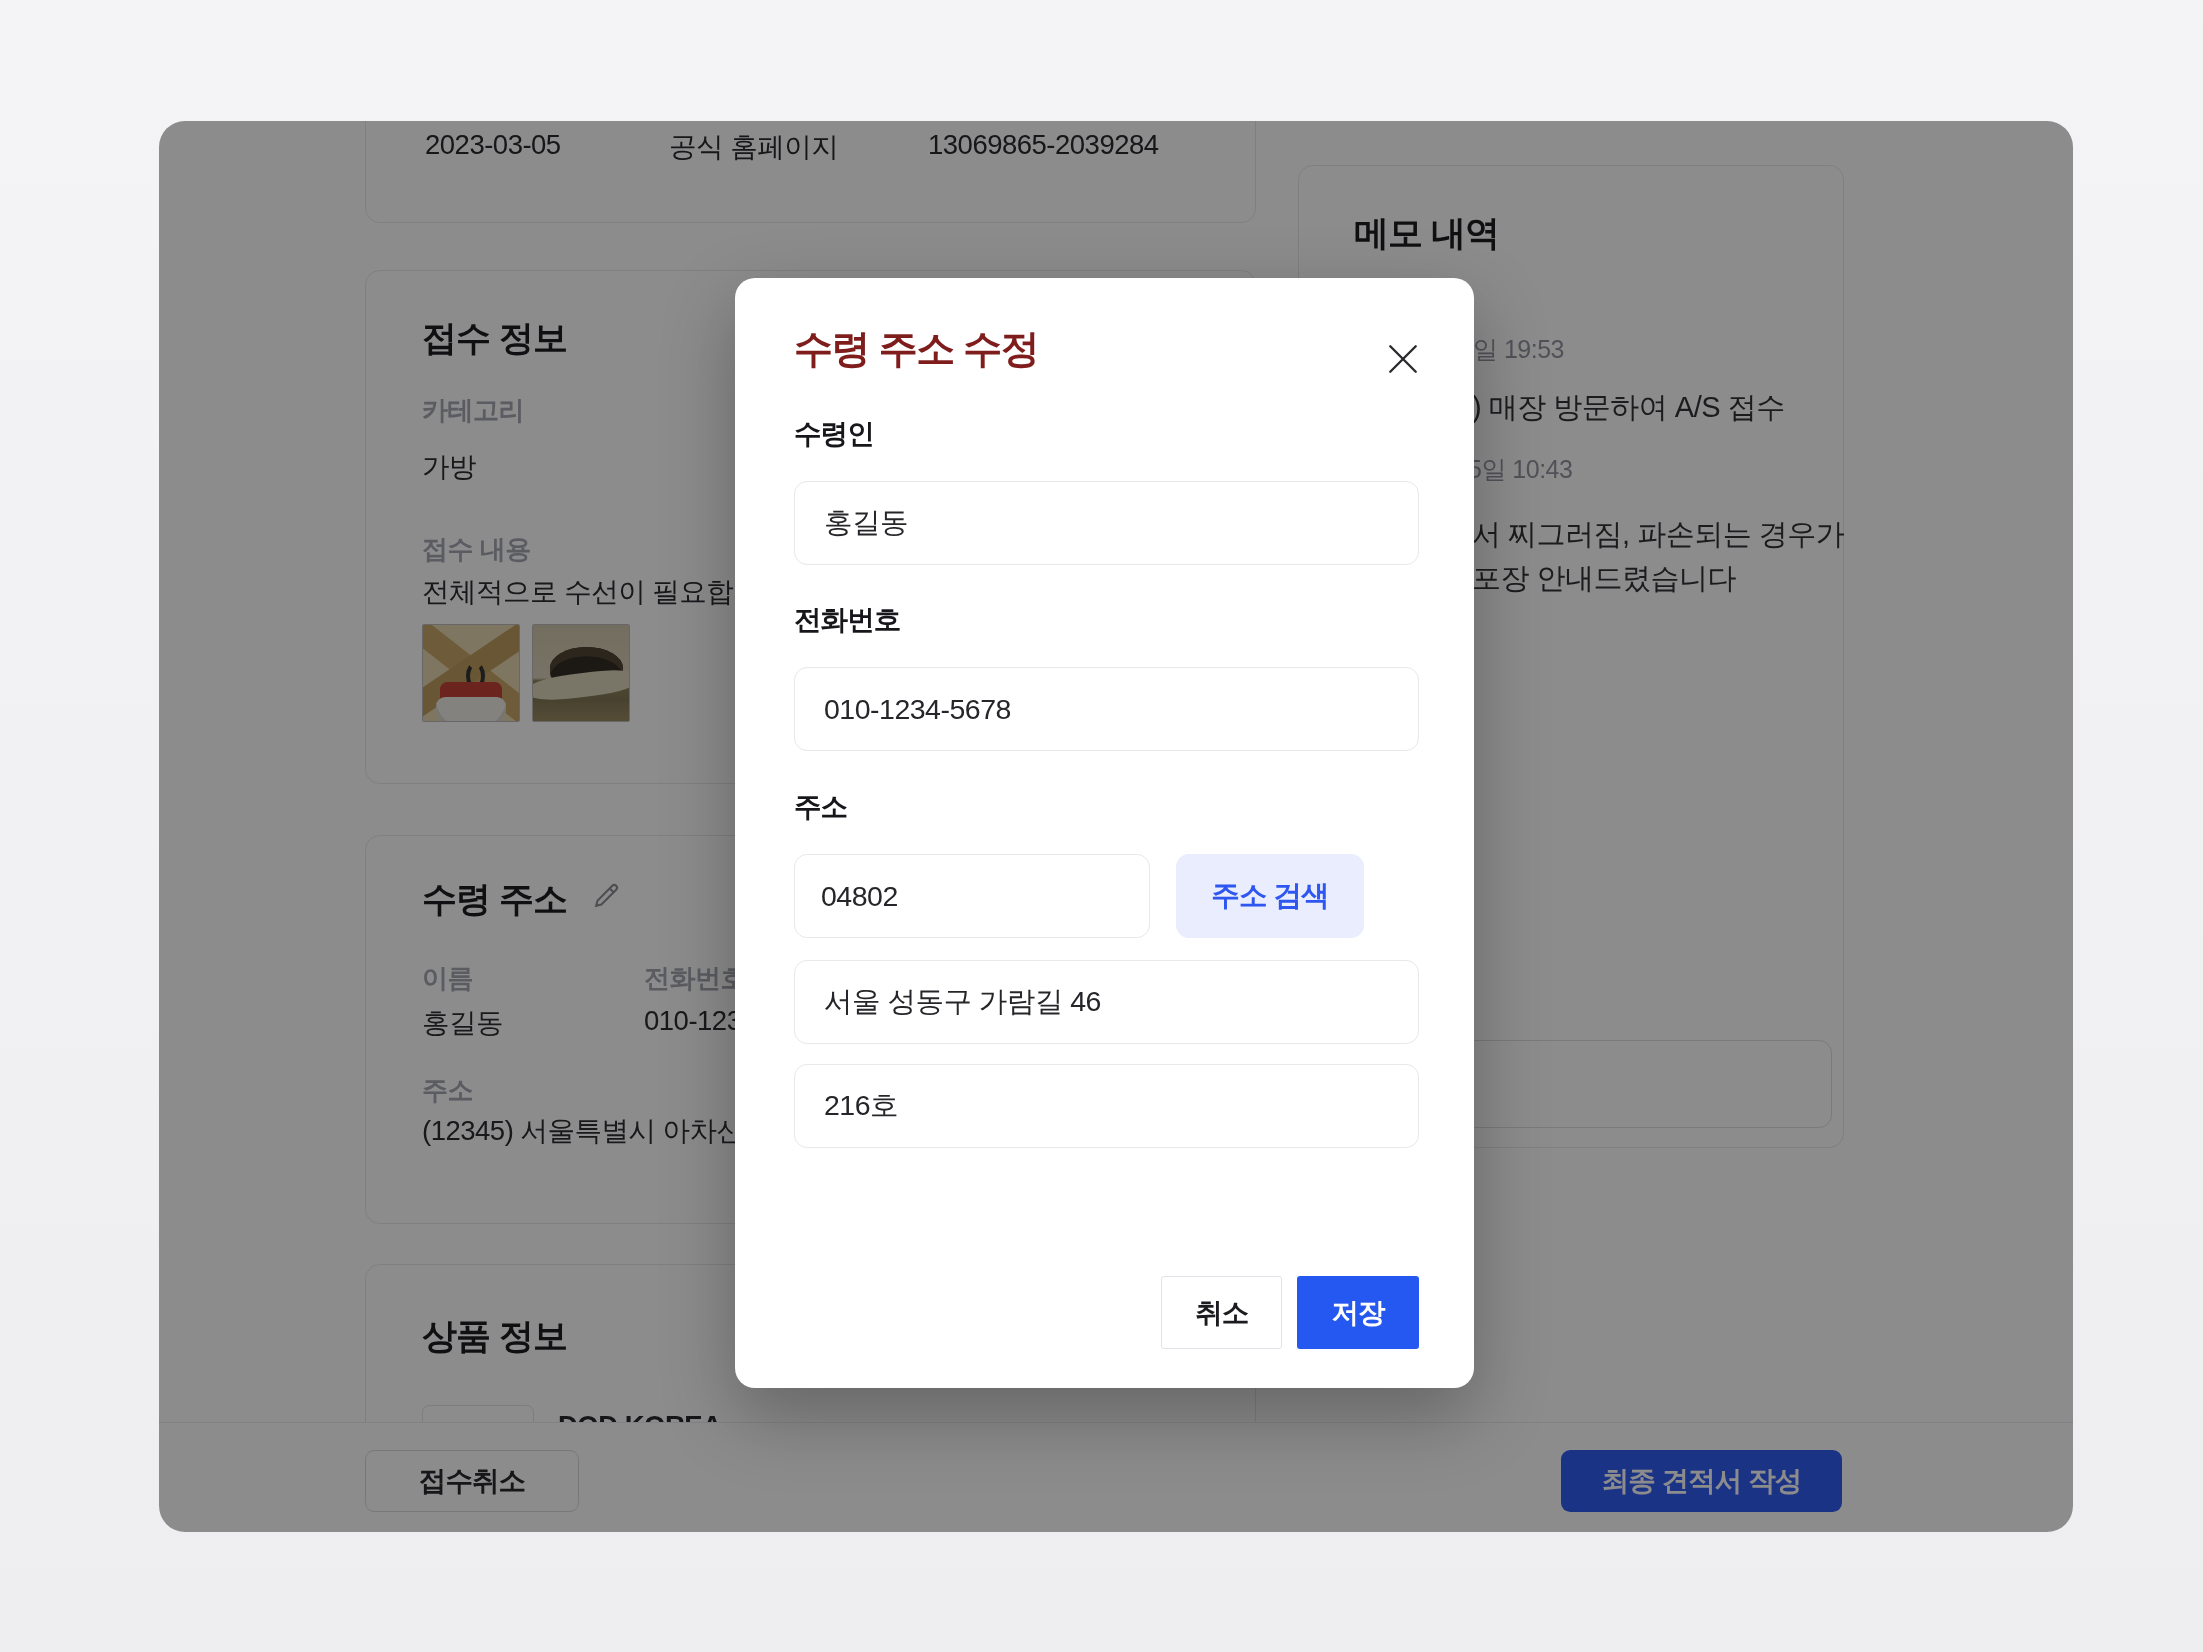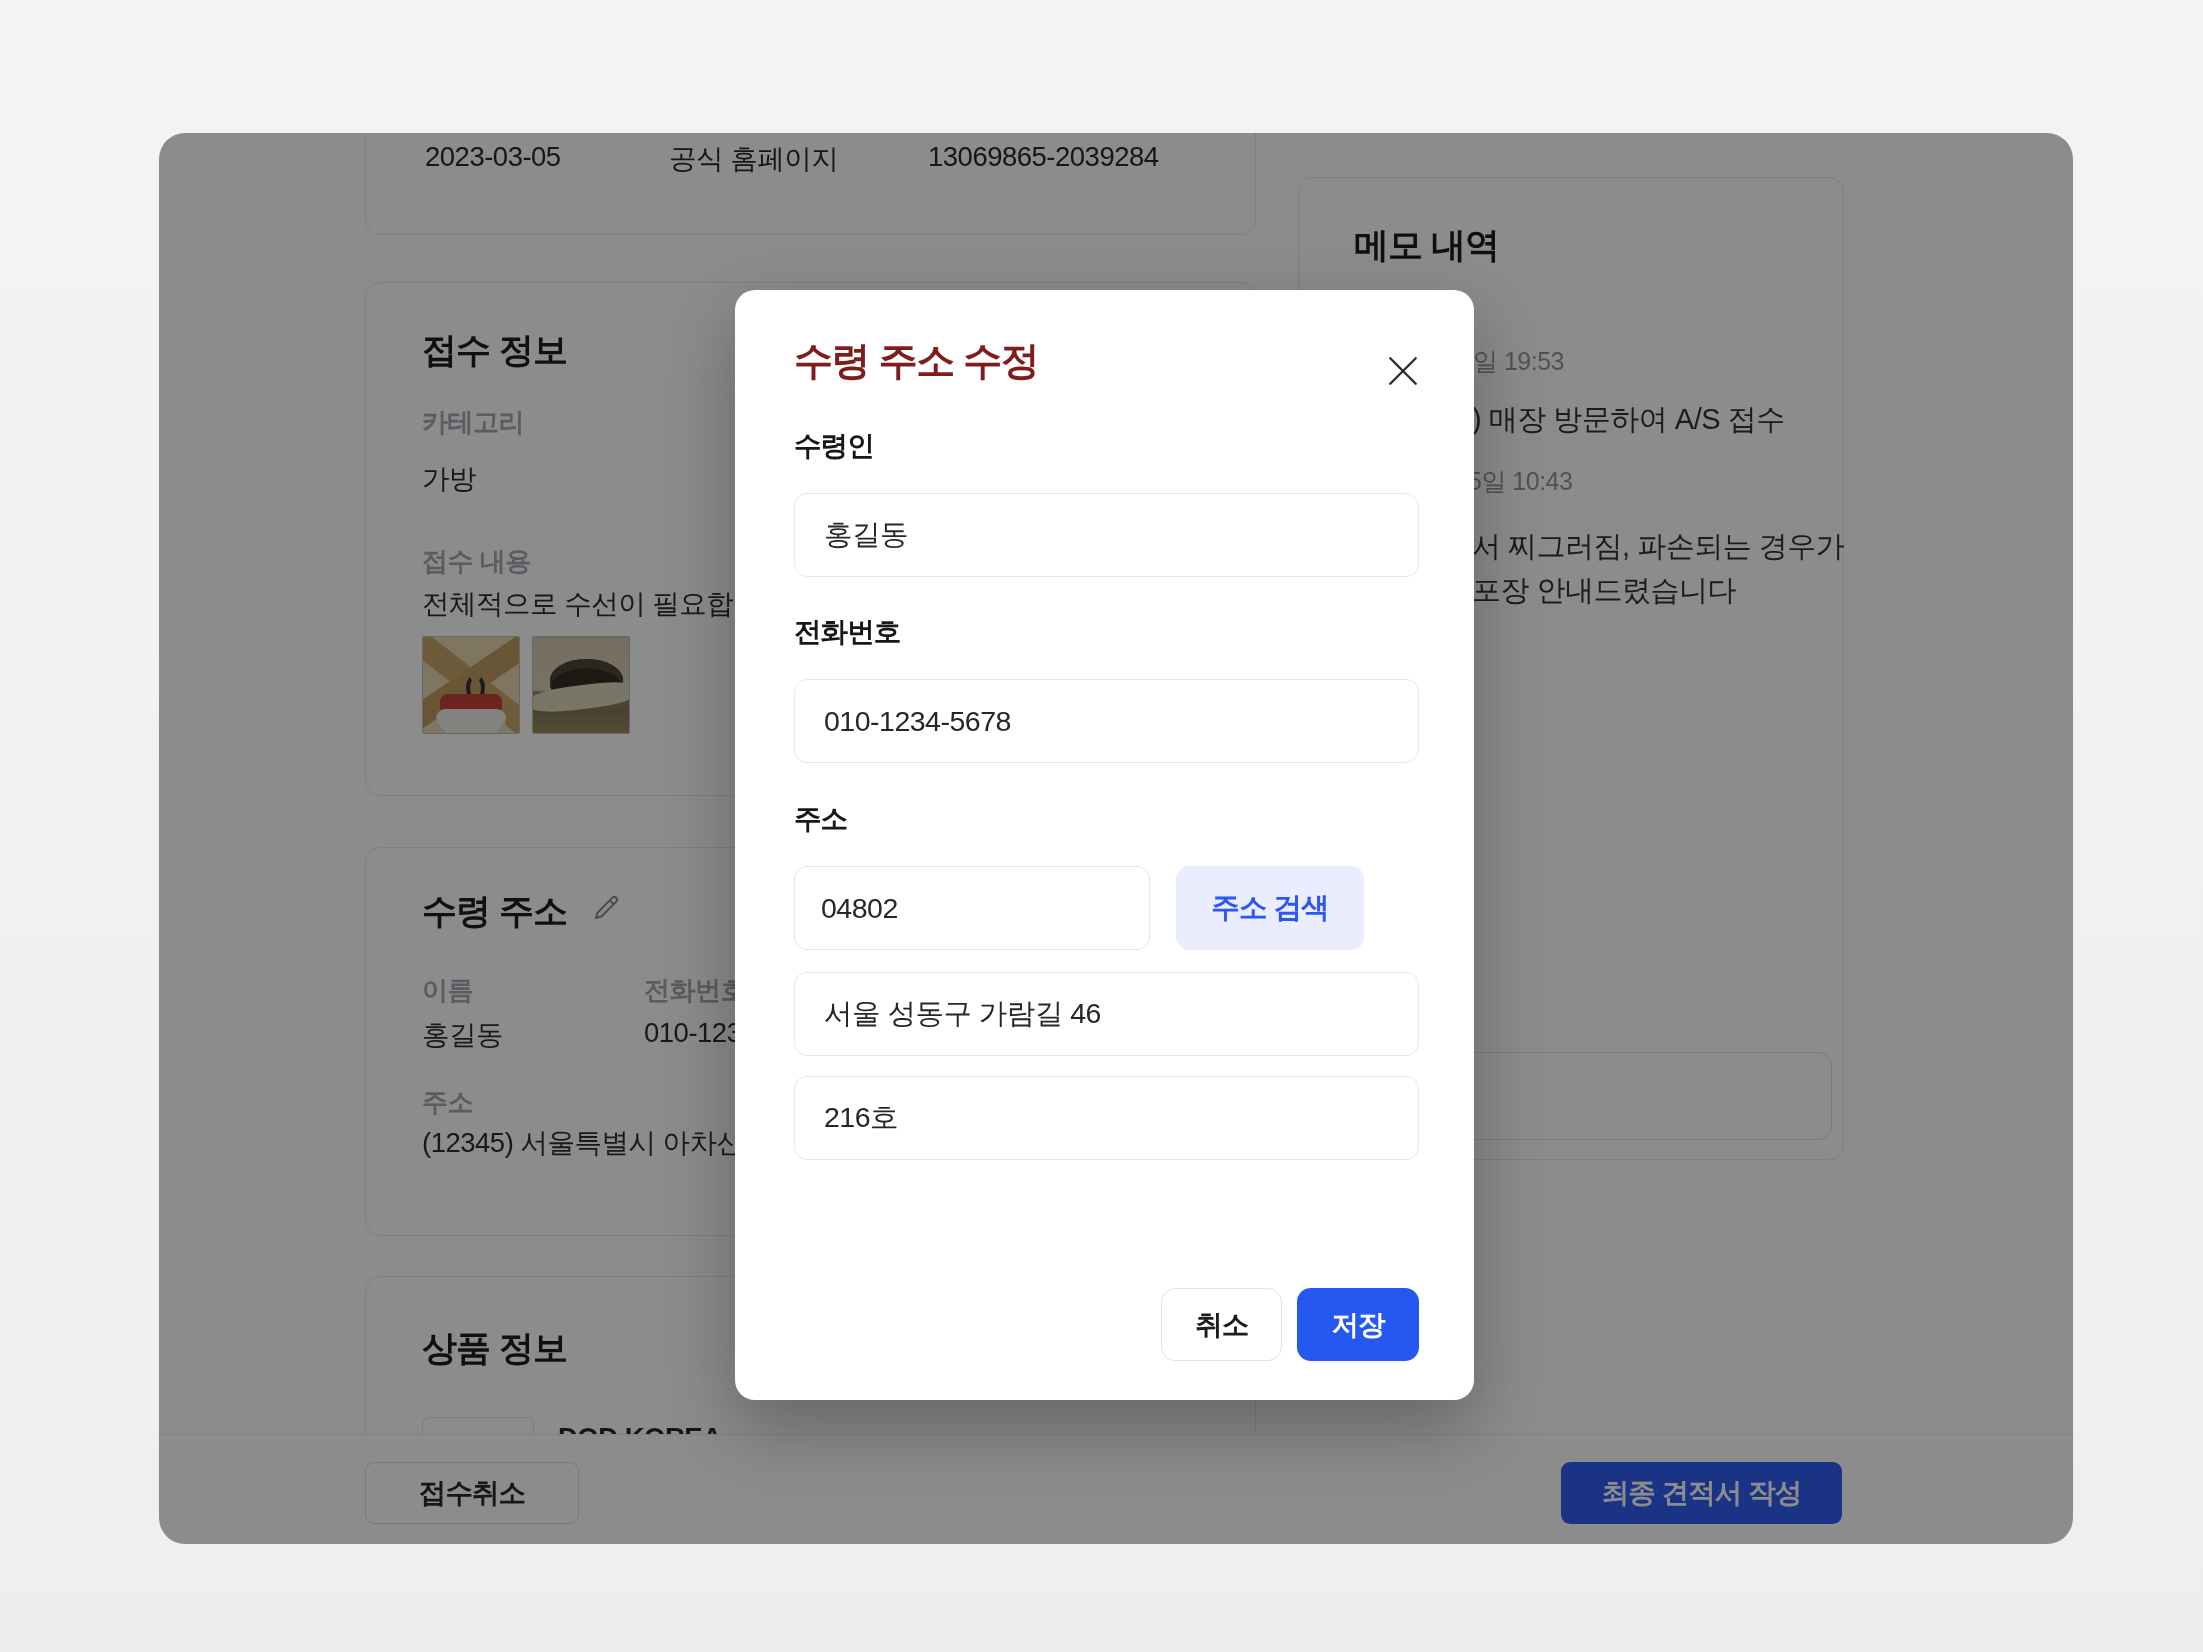--- a/index.html
+++ b/index.html
@@ -3,21 +3,21 @@
 <meta charset="utf-8">
 <style>
   html,body{margin:0;padding:0;}
   body{
     width:2204px;height:1653px;
     background:linear-gradient(180deg,#f4f4f6 0%,#eeeef1 100%);
     font-family:"Liberation Sans","DejaVu Sans",sans-serif;
     color:#1c1c20;
     overflow:hidden;
   }
-  .stage{position:relative;width:2204px;height:1598px;margin-top:12px;}
+  .stage{position:relative;width:2204px;height:1598px;}
 
   
   .window{
     position:absolute;left:159px;top:121px;width:1914px;height:1411px;
     background:#ffffff;border-radius:26px;overflow:hidden;
   }
   .card{
     position:absolute;background:#fff;border:1.8px solid #e7e7ea;border-radius:14.7px;
     box-sizing:border-box;
   }
@@ -117,21 +117,21 @@
   .in-recipient{top:203px;}
   .in-phone{top:389px;}
   .in-postal{top:576px;width:356px;padding-left:26px;}
   .in-addr1{top:682px;}
   .in-addr2{top:786px;}
   .btn-addr-search{position:absolute;left:441px;top:576px;width:188px;height:84px;
     background:#e9edfd;border-radius:13px;border:none;
     font-size:28.5px;font-weight:700;letter-spacing:-0.9px;color:#2e56f0;
     display:flex;align-items:center;justify-content:center;cursor:pointer;}
   .modal-footer{position:absolute;right:55px;bottom:39px;display:flex;gap:14.7px;}
-  .btn-modal{height:73px;border-radius:14px;font-size:27.5px;font-weight:700;letter-spacing:-0.9px;
+  .btn-modal{height:73px;border-radius:3px;font-size:27.5px;font-weight:700;letter-spacing:-0.9px;
     display:flex;align-items:center;justify-content:center;box-sizing:border-box;cursor:pointer;}
   .btn-cancel{width:121px;background:#fff;border:1.8px solid #e1e3e8;color:#1c1c20;}
   .btn-save{width:122px;background:#2458f0;border:none;color:#ffffff;}
 
   svg{display:block;}
 </style>
 </head>
 <body>
 
 <div class="stage">

